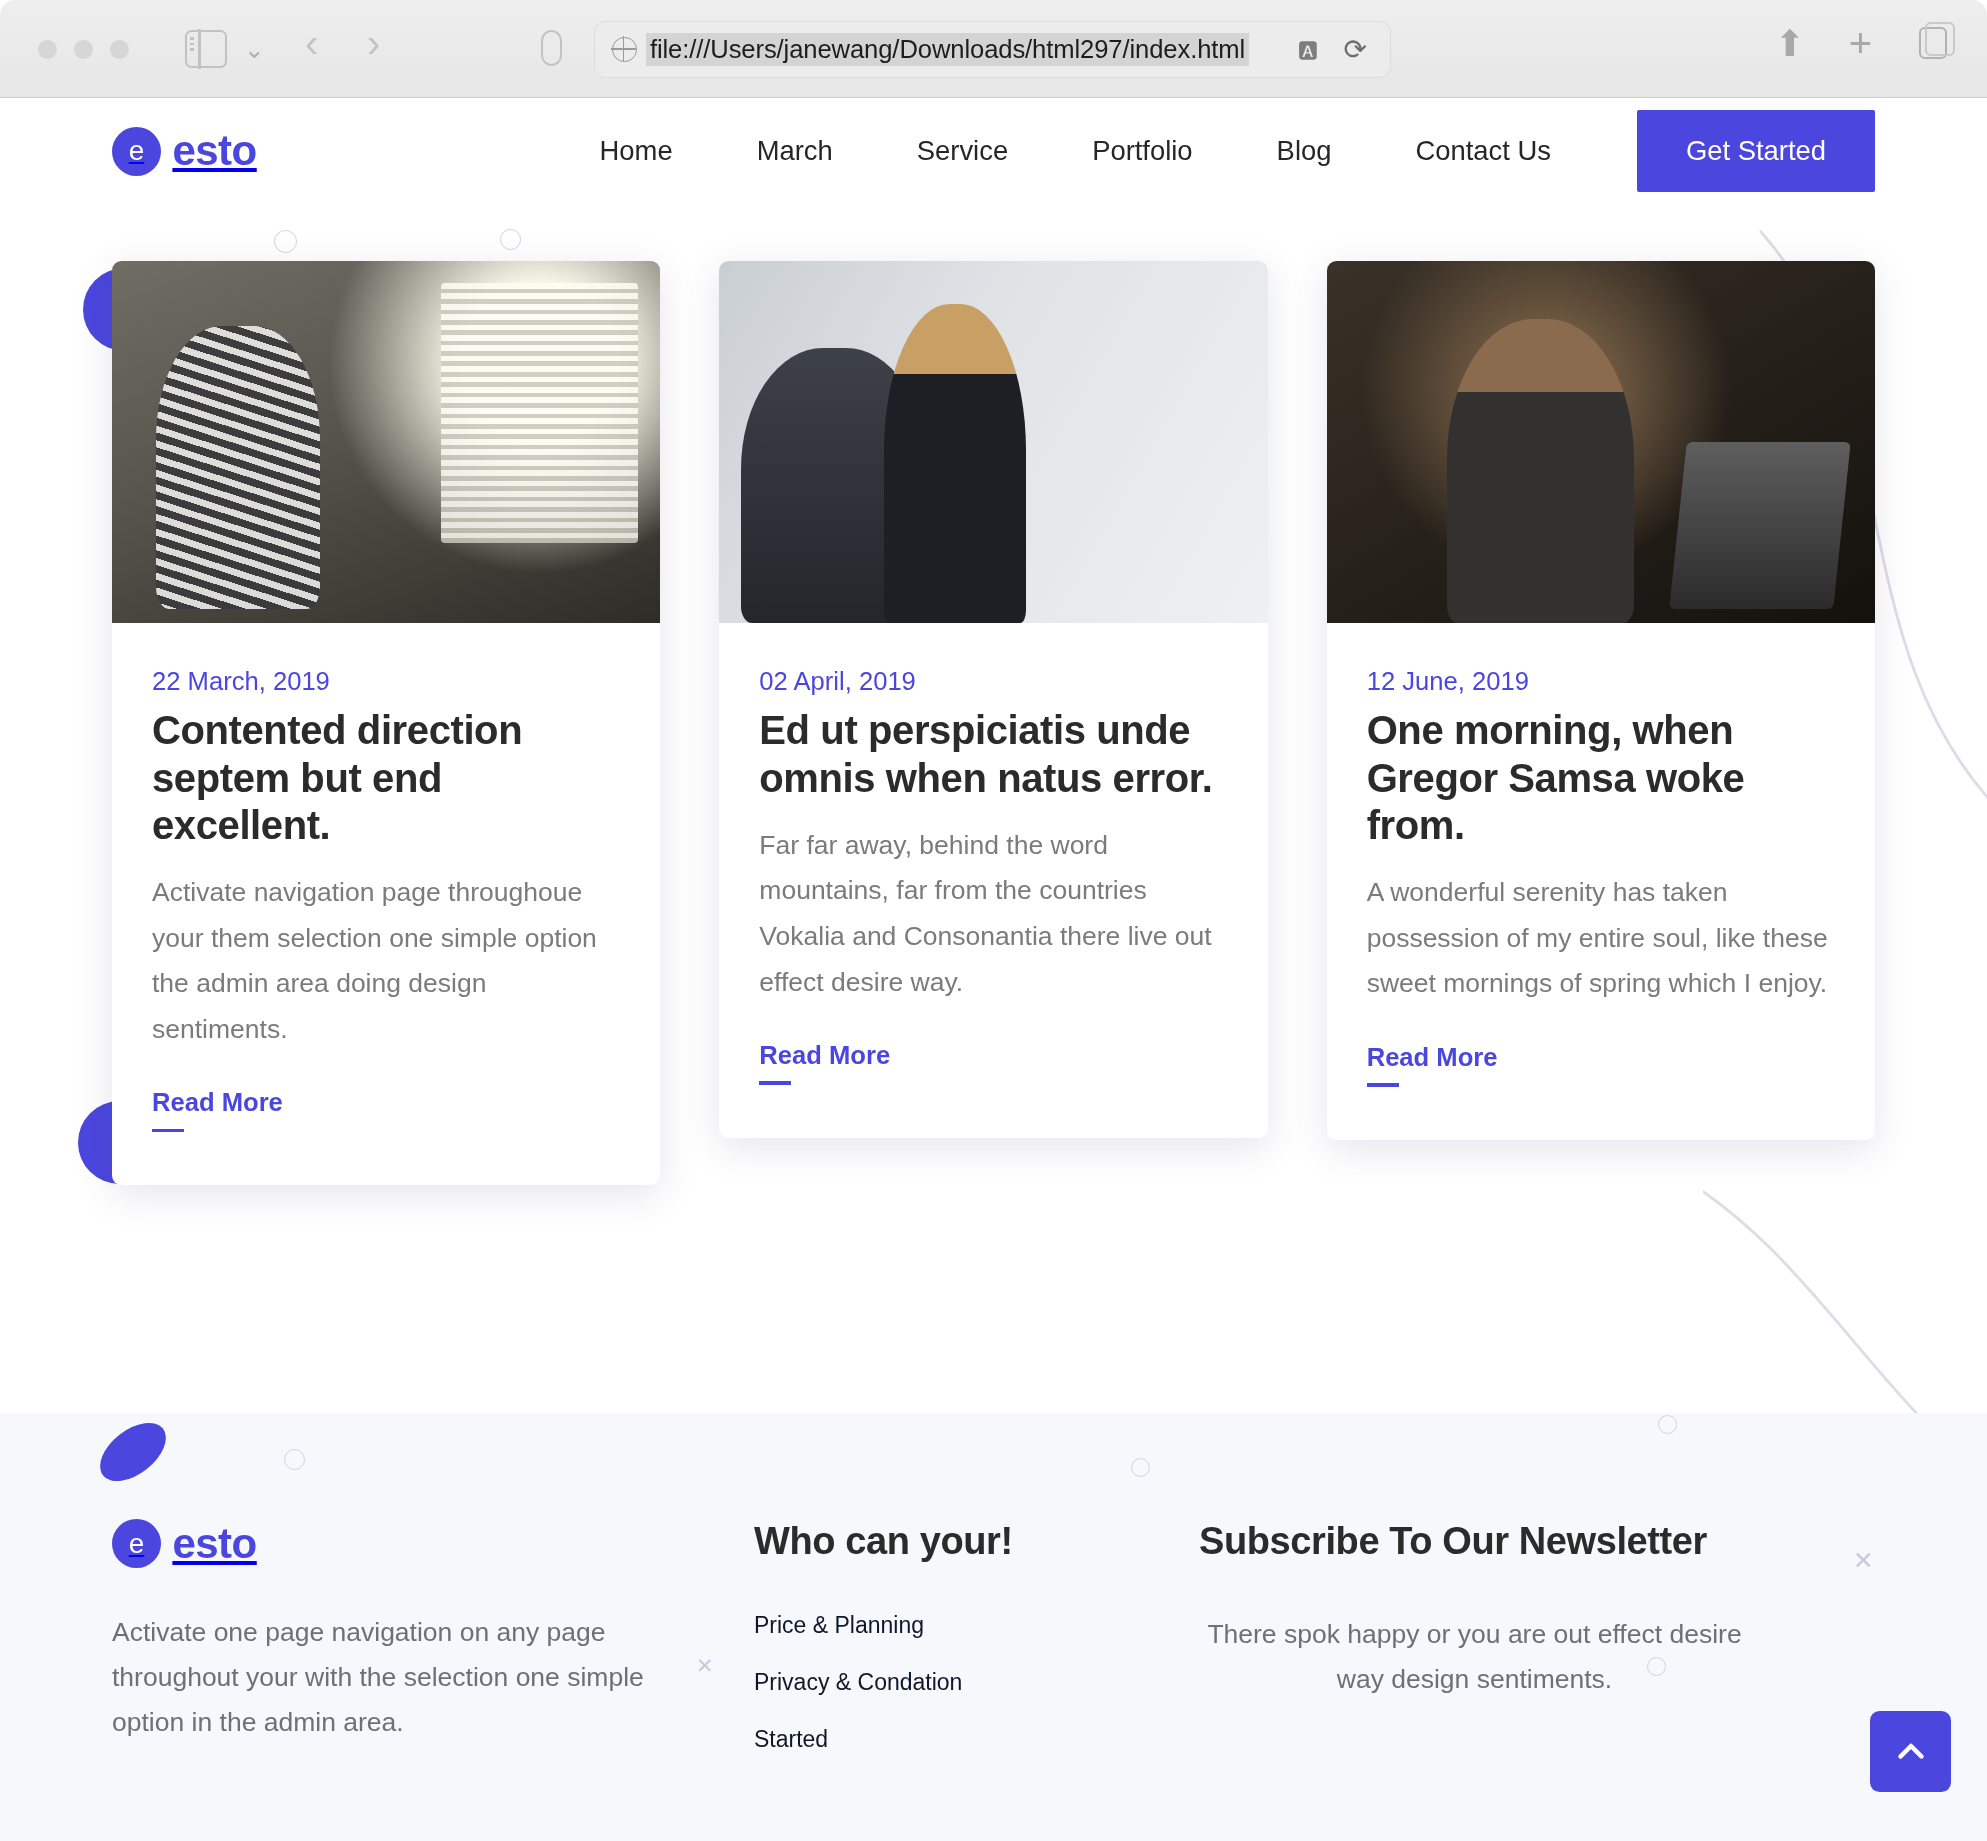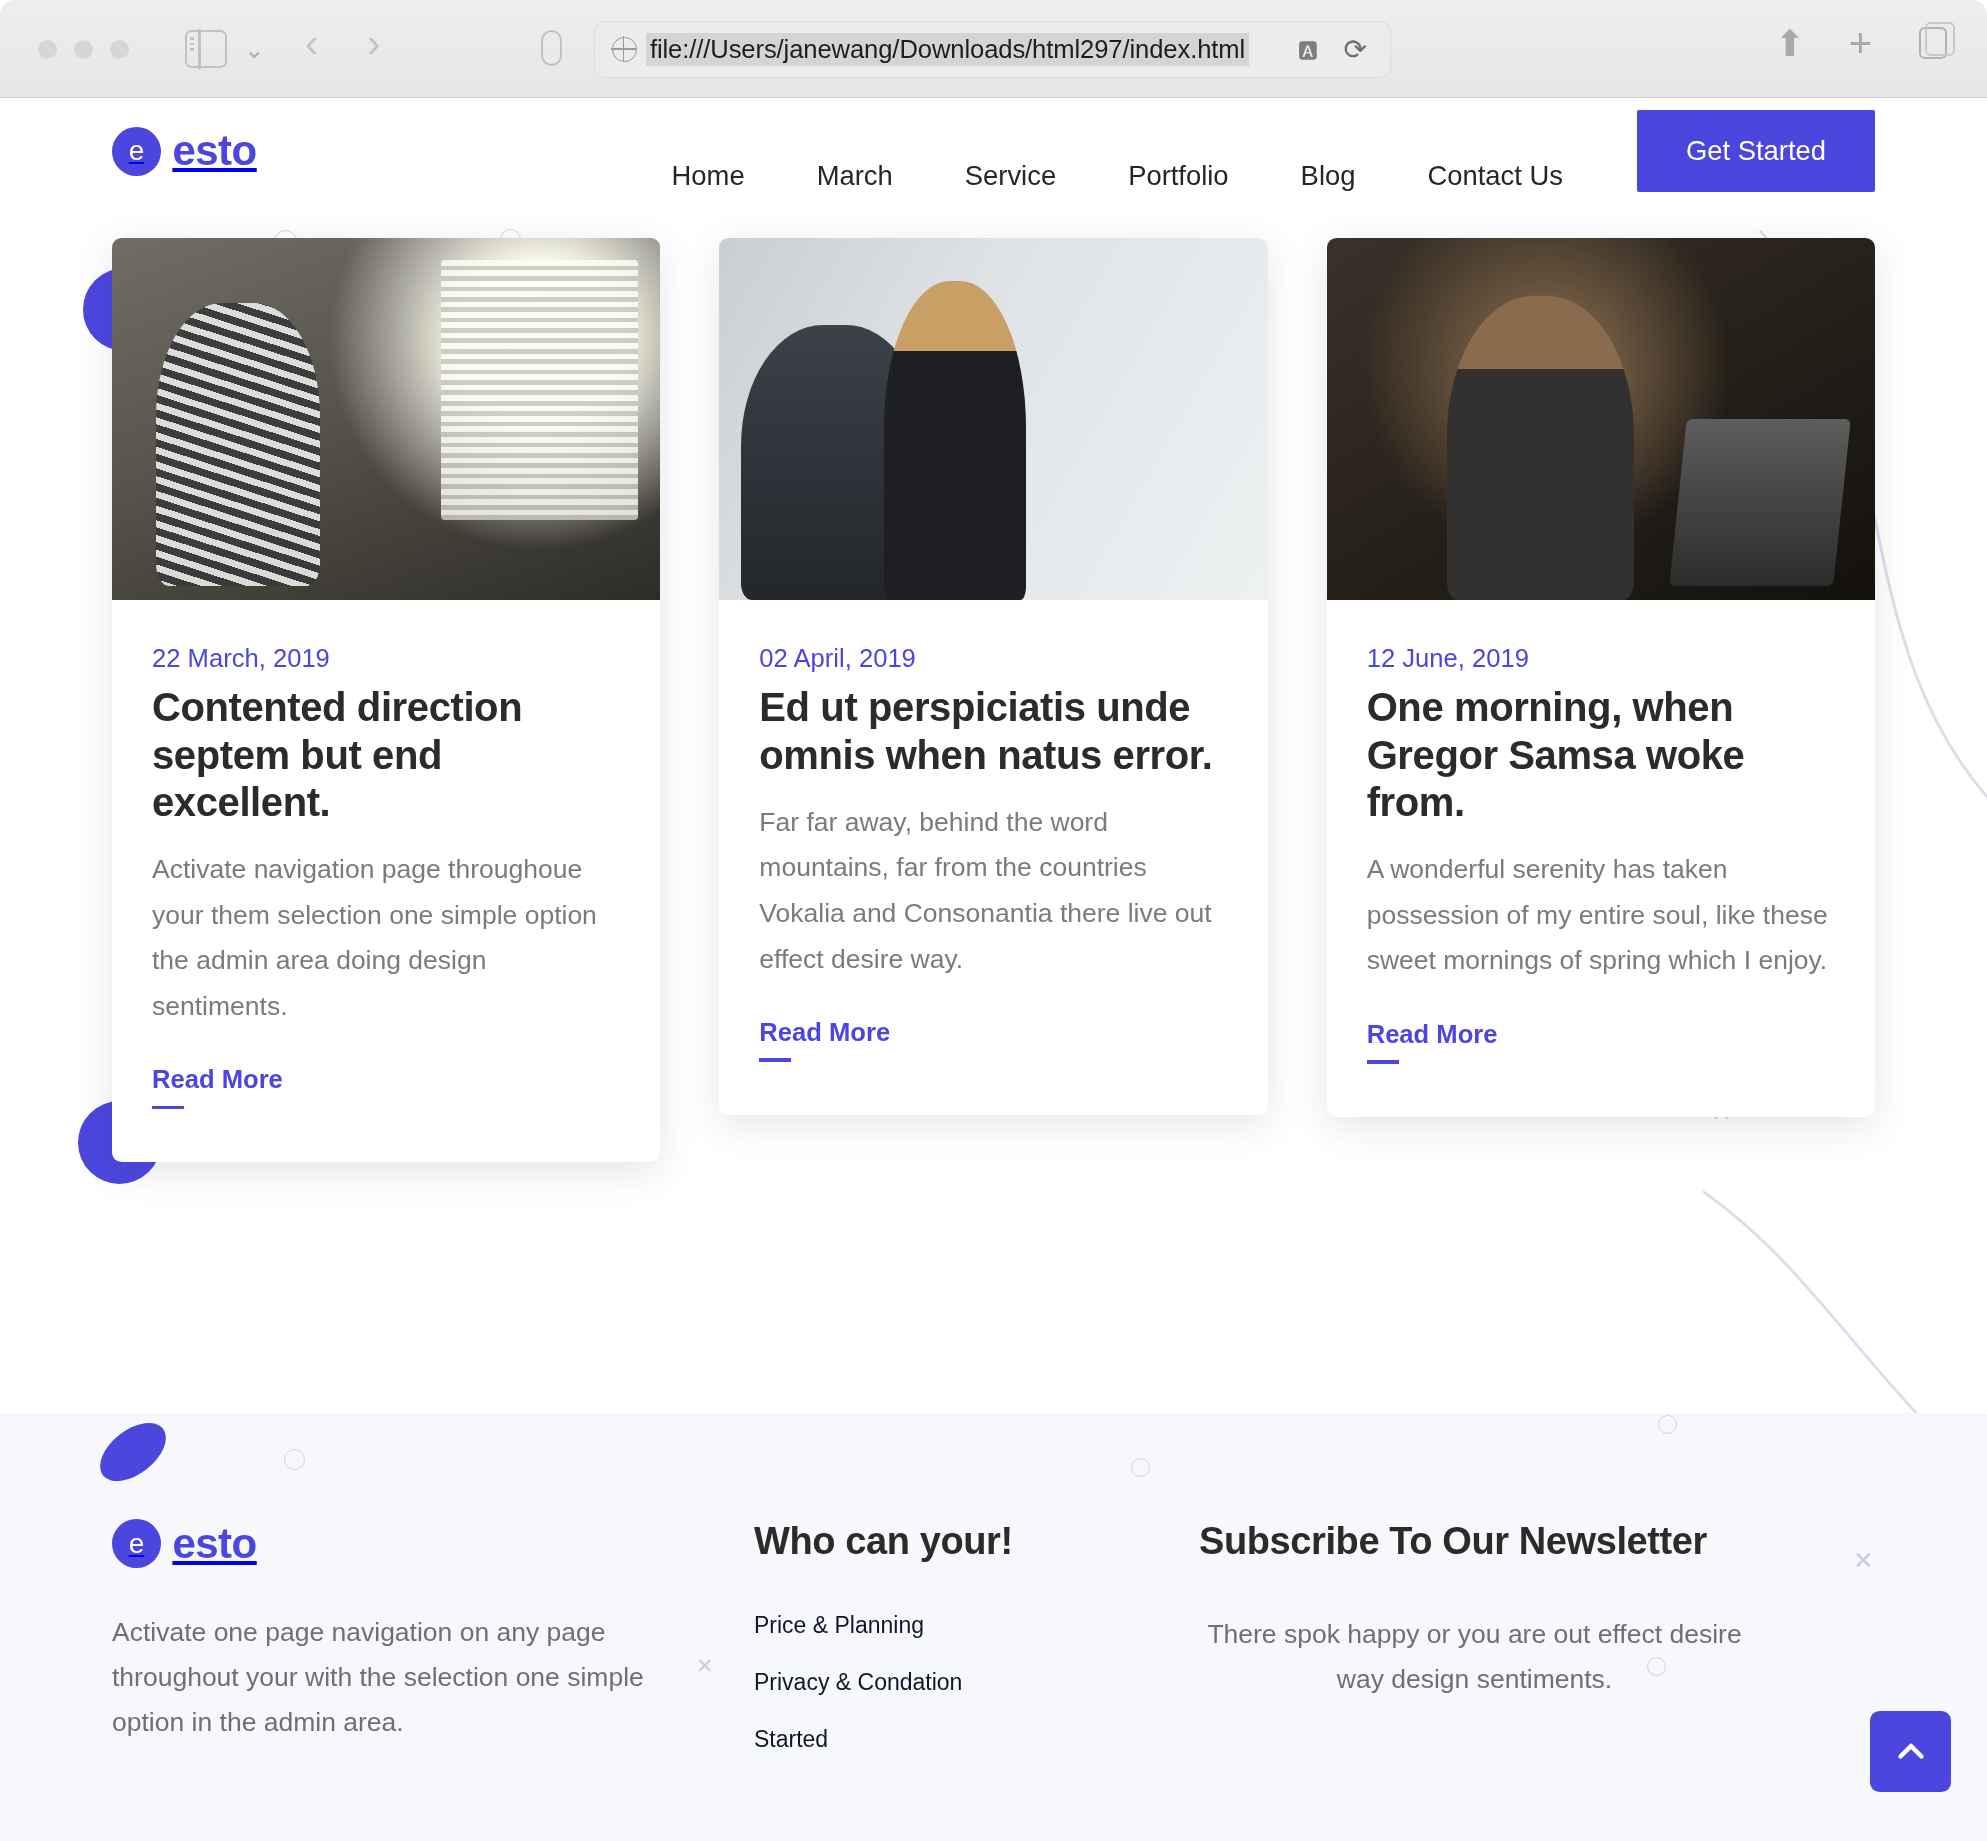--- a/index.html
+++ b/index.html
@@ -61,42 +61,42 @@
 
   
   .site-header { position: relative; height: 106px; display:flex; align-items:center;
     padding: 0 112px 0 112px; z-index: 40; }
   .brand { display: flex; align-items: center; gap: 11.4px; }
   .brand-badge { width: 49px; height: 49px; border-radius: 50%; background: #4b46dd;
     color:#fff; font-size: 28px; display:flex; align-items:center; justify-content:center;
     font-family:"Liberation Sans", sans-serif; }
   .brand-name { font-size: 42px; color:#4b46dd; font-weight: 700; letter-spacing: -0.5px; }
 
-  .main-nav { margin-left: auto; display:flex; align-items:flex-end; gap: 0; }
+  .main-nav { margin-left: auto; display:flex; align-items:center; gap: 12px; }
   .nav-link { font-size: 27.4px; color:#262626; padding: 0 36px; text-decoration:none;
     white-space: nowrap; }
   .cta-button { margin-left: 38px; background:#4b46dd; color:#fff; font-size: 27.4px;
     border: none; border-radius: 2px; padding: 24.6px 49px; cursor:pointer;
     white-space: nowrap; font-family:"Liberation Sans", sans-serif; }
 
   
   .deco { position:absolute; pointer-events:none; }
   .circle-outline { border: 1.9px solid #cfd2e6; border-radius: 50%; }
   .blob-blue { background:#4b46dd; border-radius: 50%; }
   .x-mark { color:#c8cade; font-size: 24.6px; line-height:1; }
 
   .curve { position:absolute; right:-57px; top: 57px; width: 322px; height: 1041px;
     pointer-events:none; }
   .curve2 { position:absolute; right:-38px; top: 1041px; width: 322px; height: 379px; pointer-events:none;}
 
   
   .blog-section { position:relative; padding: 34px 112px 0 112px; z-index: 10; }
   .cards { display:flex; gap: 59px; align-items: flex-start; }
   .card { background:#fff; border-radius: 9.5px; overflow: hidden;
-    box-shadow: 0 9.5px 38px rgba(60,60,110,0.13); width: 549px; position:relative; z-index: 5; }
+    box-shadow: 0 9.5px 38px rgba(60,60,110,0.13); width: 549px; position:relative; z-index: 5; margin-top: 23px; }
   .card-photo { height: 362px; width: 100%; position:relative; overflow:hidden; }
   .card-body { padding: 44px 40px 53px 40px; }
   .card-date { color:#4b46dd; font-size: 25.6px; margin-bottom: 11.4px; }
   .card-title { font-size: 40px; line-height: 1.18; color:#2b2b2b; font-weight: 700;
     letter-spacing: -0.4px; margin-bottom: 21px; }
   .card-text { font-size: 26.5px; line-height: 1.72; color:#7b7b7b; margin-bottom: 36px; }
   .read-more { font-size: 25.6px; color:#4b46dd; font-weight:700; text-decoration:none;
     display:inline-block; }
   .read-more::after { content:""; display:block; width: 32px; height: 3.8px; background:#4b46dd;
     margin-top: 11.4px; }

